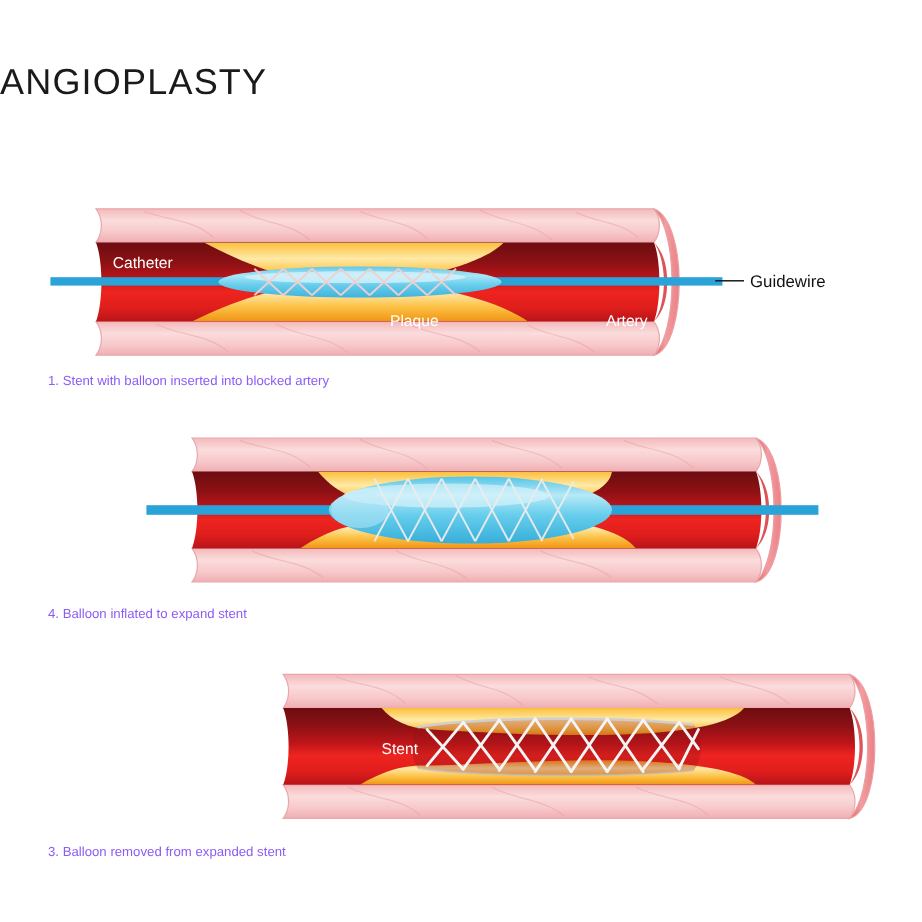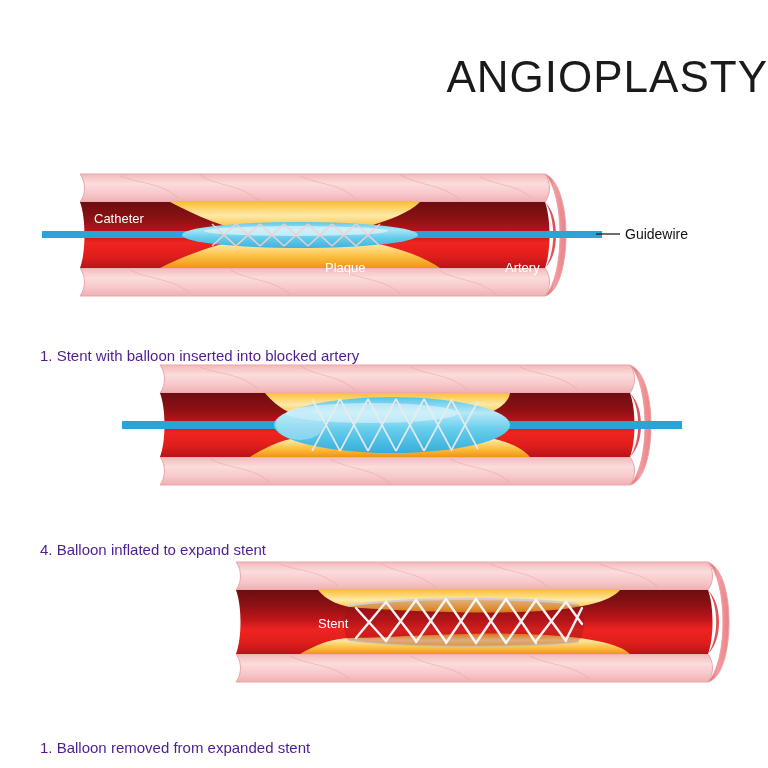--- a/index.html
+++ b/index.html
@@ -2,26 +2,26 @@
 <html><head>
 <meta charset="utf-8">
 <style>
   html,body{margin:0;padding:0;}
   body{
     width:768px;height:768px;background:#ffffff;
     font-family:"Liberation Sans",sans-serif;
     position:relative;overflow:hidden;
   }
   #title{
-    position:absolute;left:0;top:52px;width:768px;text-align:right;
-    font-size:44px;letter-spacing:1px;color:#1a1a1a;font-weight:400;
+    position:absolute;left:0;top:52px;width:768px;text-align:left;
+    font-size:30px;letter-spacing:1px;color:#1a1a1a;font-weight:400;
   }
   .panel{position:absolute;}
   .caption{
-    position:absolute;font-size:15px;color:#4c1d95;white-space:nowrap;margin-top:35px;
+    position:absolute;font-size:11px;color:#8b5cf6;white-space:nowrap;
   }
   .svgwrap{position:absolute;left:0;top:0;}
   svg{display:block;overflow:visible;}
   .lbl{fill:#ffffff;font-family:"Liberation Sans",sans-serif;font-size:13px;}
   .lbl-dark{fill:#111111;font-family:"Liberation Sans",sans-serif;font-size:14px;}
 </style>
 </head>
 <body>
 
 <div id="title">ANGIOPLASTY</div>
@@ -328,13 +328,13 @@
       <path d="M476,47 L506,91 M506,47 L476,91"></path>
       <path d="M506,47 L536,91 M536,48 L506,91"></path>
       <path d="M536,48 L566,89 M566,50 L536,89"></path>
       <path d="M566,50 L582,72 M582,56 L566,88"></path>
     </g>
 
     <text class="lbl" x="318" y="76">Stent</text>
   </svg>
   </div>
 </div>
-<div class="caption" style="left:40px;top:704px;">1. Balloon removed from expanded stent</div>
+<div class="caption" style="left:40px;top:704px;">3. Balloon removed from expanded stent</div>
 
 </body></html>

